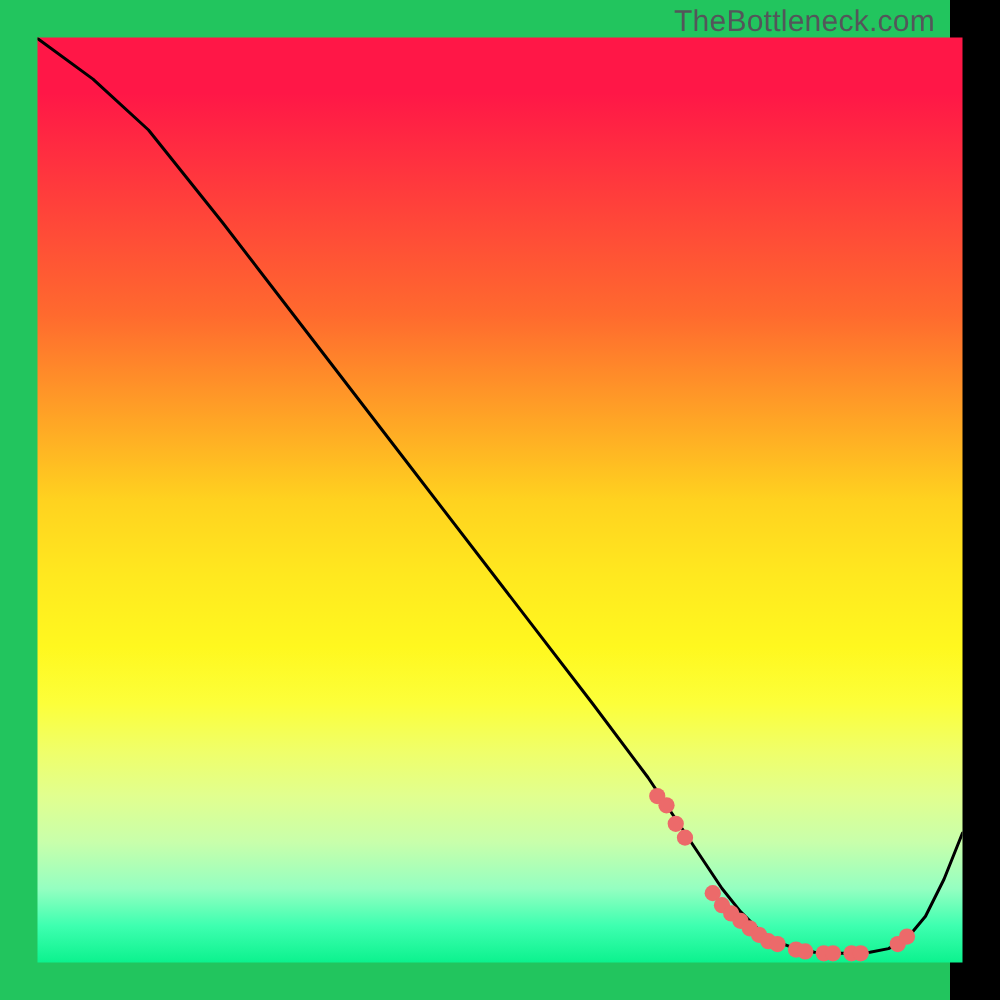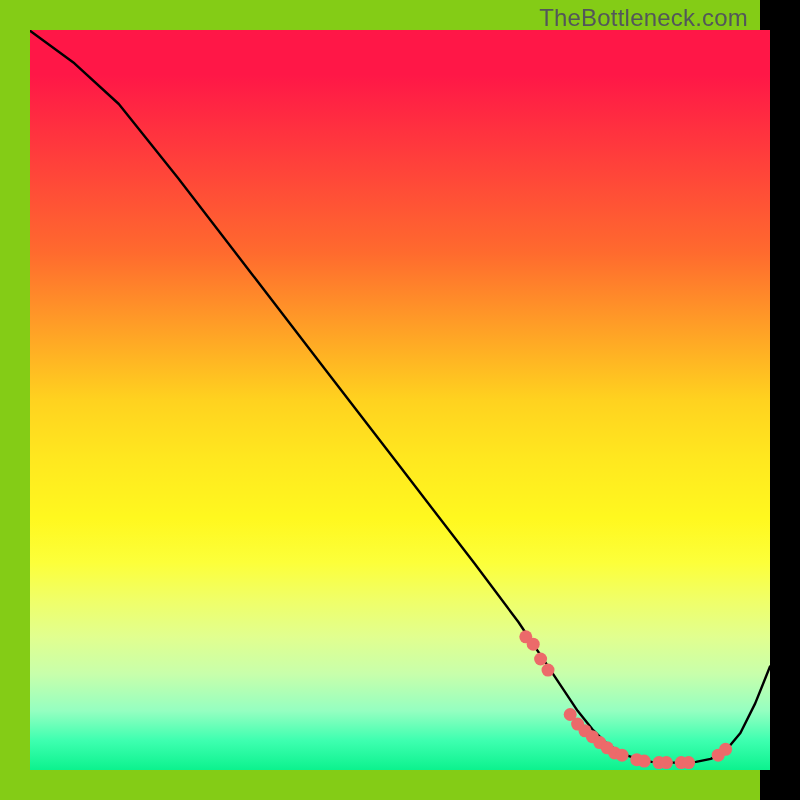--- a/index.html
+++ b/index.html
@@ -1,21 +1,21 @@
 <!DOCTYPE html>
 <html><head>
 <meta charset="utf-8">
 <style>
   * { margin: 0; padding: 0; box-sizing: border-box; }
   html, body { width: 800px; height: 800px; overflow: hidden; background: #000; }
   .frame {
     position: relative;
     width: 760px;
     height: 800px;
-    background: #84cc16;
+    background: #22c55e;
   }
   .watermark {
     position: absolute;
     top: 4px;
     right: 12px;
     font-family: Arial, Helvetica, sans-serif;
     font-size: 24px;
     color: #53565a;
     letter-spacing: 0.2px;
   }

